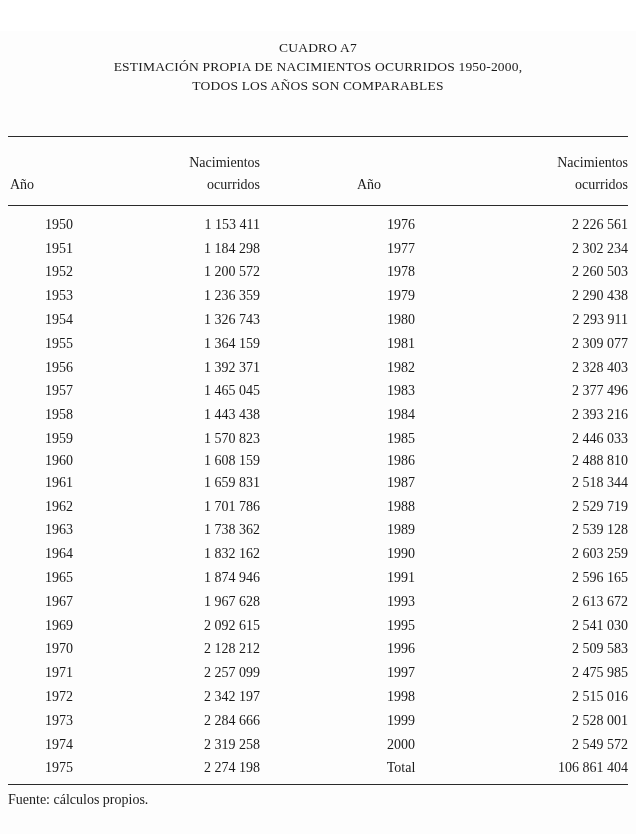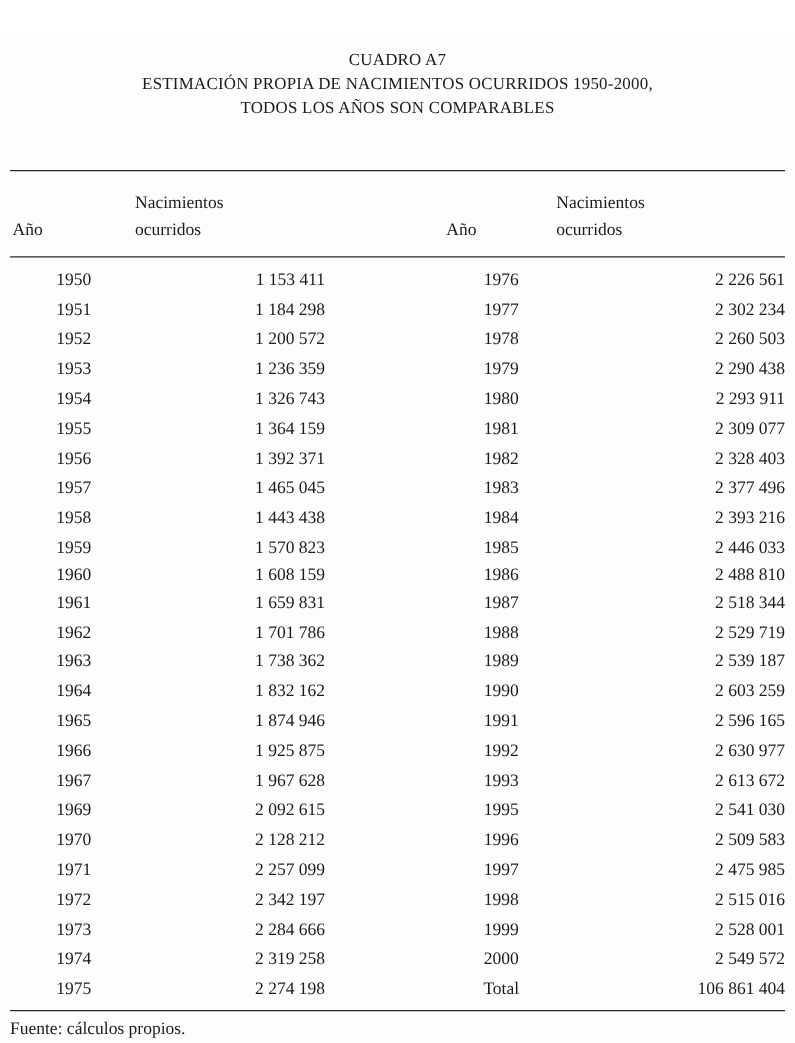--- a/index.html
+++ b/index.html
@@ -29,21 +29,21 @@
     border-top: 1.5px solid #2a2a2a;
     border-bottom: 1.5px solid #2a2a2a;
     padding: 15px 0 9px 0;
     display: grid;
     grid-template-columns: 100px 152px 95px 90px 183px;
     align-items: end;
     font-size: 14px;
     line-height: 22px;
   }
   .thead .hcell-year { text-align: left; padding-left: 2px; }
-  .thead .hcell-num  { text-align: left; }
+  .thead .hcell-num  { text-align: right; }
   .tbody {
     padding-top: 7px;
     padding-bottom: 4px;
     border-bottom: 1.5px solid #2a2a2a;
   }
   .row {
     display: grid;
     grid-template-columns: 100px 152px 95px 90px 183px;
     align-items: center;
     height: 23.8px;
@@ -174,44 +174,37 @@
           <div class="c-num">1 701 786</div>
           <div class="c-gap"></div>
           <div class="c-year">1988</div>
           <div class="c-num">2 529 719</div>
         </div>
         <div class="row">
           <div class="c-year">1963</div>
           <div class="c-num">1 738 362</div>
           <div class="c-gap"></div>
           <div class="c-year">1989</div>
-          <div class="c-num">2 539 187</div>
+          <div class="c-num">2 539 128</div>
         </div>
         <div class="row">
           <div class="c-year">1964</div>
           <div class="c-num">1 832 162</div>
           <div class="c-gap"></div>
           <div class="c-year">1990</div>
           <div class="c-num">2 603 259</div>
         </div>
         <div class="row">
           <div class="c-year">1965</div>
           <div class="c-num">1 874 946</div>
           <div class="c-gap"></div>
           <div class="c-year">1991</div>
           <div class="c-num">2 596 165</div>
         </div>
         <div class="row">
-          <div class="c-year">1966</div>
-          <div class="c-num">1 925 875</div>
-          <div class="c-gap"></div>
-          <div class="c-year">1992</div>
-          <div class="c-num">2 630 977</div>
-        </div>
-        <div class="row">
           <div class="c-year">1967</div>
           <div class="c-num">1 967 628</div>
           <div class="c-gap"></div>
           <div class="c-year">1993</div>
           <div class="c-num">2 613 672</div>
         </div>
         <div class="row">
           <div class="c-year">1969</div>
           <div class="c-num">2 092 615</div>
           <div class="c-gap"></div>

